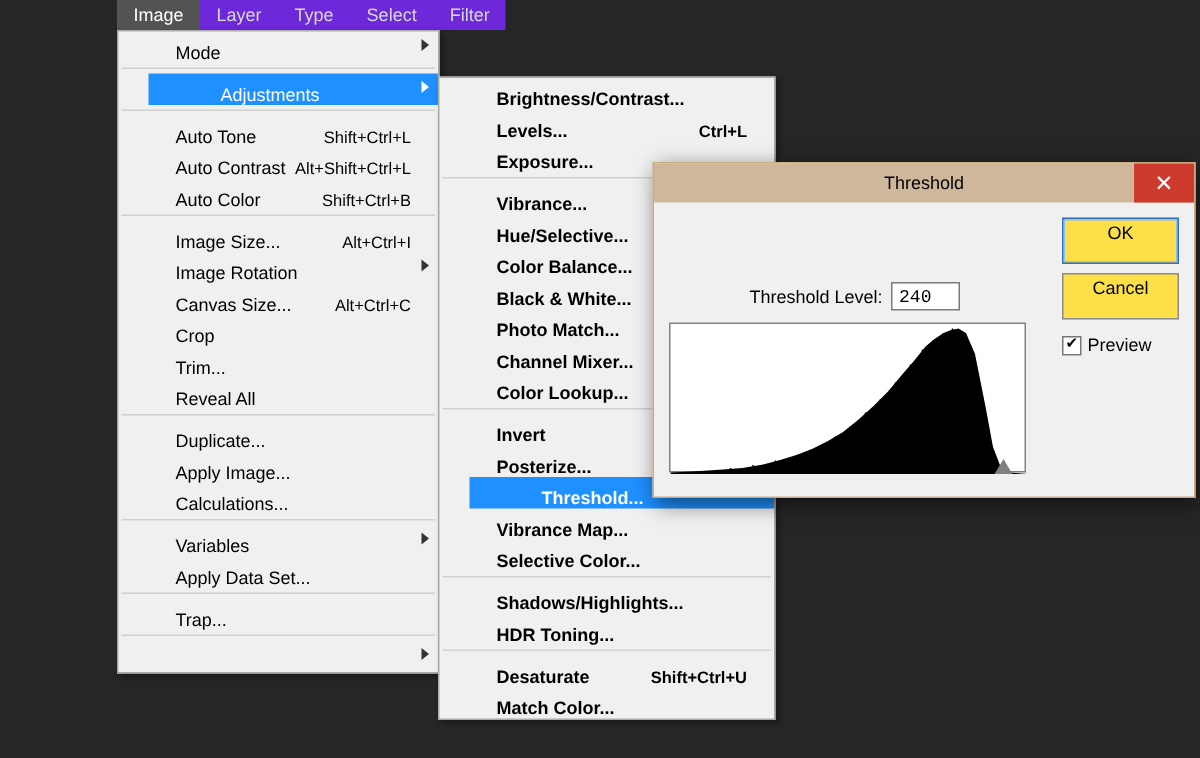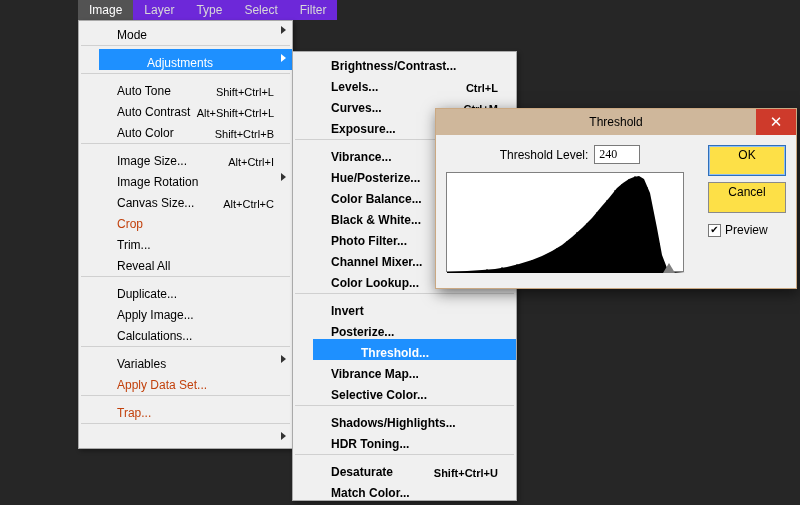--- a/index.html
+++ b/index.html
@@ -51,21 +51,21 @@
     white-space: nowrap;
     margin-left: 20px;
   }
   .dropdown .row .lbl { flex: 1; }
   .dropdown .row .shc { color: #000; font-size: 11px; }
   .dropdown .row.highlight {
     background: #1e90ff;
     color: #fff;
     padding-left: 48px;
   }
-  .dropdown .row.disabled { color: #c2410c; }
+  .dropdown .row.disabled { color: #000000; }
   .dropdown .sep {
     height: 1px;
     margin: 3px 2px;
     background: #d0d0d0;
   }
   .chev {
     position: absolute; right: 6px; top: 5px;
     width: 0; height: 0;
     border-top: 4px solid transparent;
     border-bottom: 4px solid transparent;
@@ -116,29 +116,29 @@
     display: flex; align-items: center; justify-content: center;
   }
   .dlgbody {
     padding: 10px 10px 16px 10px;
     display: flex;
     gap: 14px;
   }
   .leftcol { flex: 1; }
   .fieldrow {
     display: flex; align-items: center; justify-content: center;
-    gap: 6px; margin-bottom: 8px;
+    gap: 6px; margin-bottom: 8px; margin-top: 43px;
   }
   .fieldrow input {
     width: 46px; height: 19px;
     border: 1px solid #7a7a7a;
     font-size: 12px;
     padding: 0 4px;
     text-align: left;
-    font-family: Liberation Serif, serif;
+    font-family: Liberation Mono, monospace;
   }
   .histogram {
     width: 238px; height: 100px;
     background: #fff;
     border: 1px solid #808080;
     position: relative;
   }
   .histogram svg { position: absolute; left: 0; top: 0; }
   .slider-tri {
     position: absolute;
@@ -252,41 +252,37 @@
 
 <div class="dropdown submenu" id="adjustments-menu">
     <div class="row">
       <span class="lbl">Brightness/Contrast...</span>
     </div>
     <div class="row">
       <span class="lbl">Levels...</span>
       <span class="shc">Ctrl+L</span>
     </div>
     <div class="row">
-      <span class="lbl">Curves...</span>
-      <span class="shc">Ctrl+M</span>
-    </div>
-    <div class="row">
       <span class="lbl">Exposure...</span>
     </div>
     <div class="sep"></div>
     <div class="row">
       <span class="lbl">Vibrance...</span>
     </div>
     <div class="row">
-      <span class="lbl">Hue/Posterize...</span>
+      <span class="lbl">Hue/Selective...</span>
     </div>
     <div class="row">
       <span class="lbl">Color Balance...</span>
     </div>
     <div class="row">
       <span class="lbl">Black &amp; White...</span>
     </div>
     <div class="row">
-      <span class="lbl">Photo Filter...</span>
+      <span class="lbl">Photo Match...</span>
     </div>
     <div class="row">
       <span class="lbl">Channel Mixer...</span>
     </div>
     <div class="row">
       <span class="lbl">Color Lookup...</span>
     </div>
     <div class="sep"></div>
     <div class="row">
       <span class="lbl">Invert</span>

